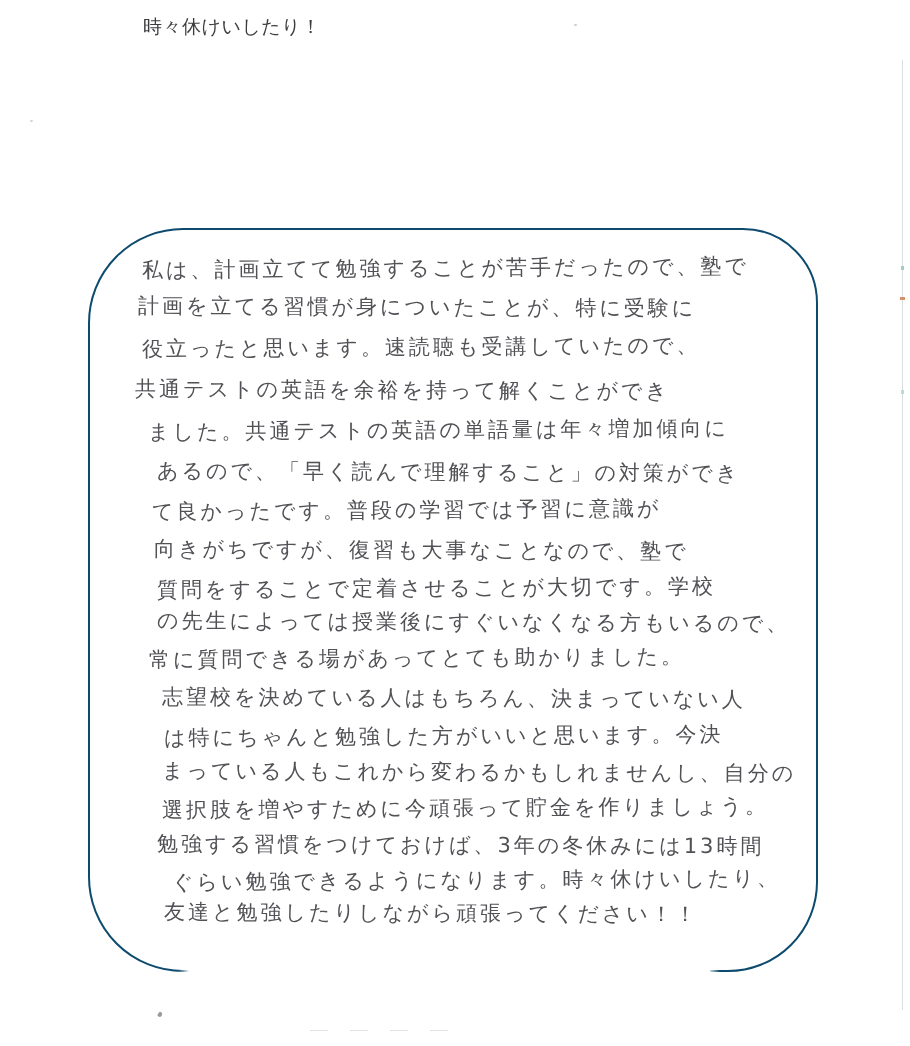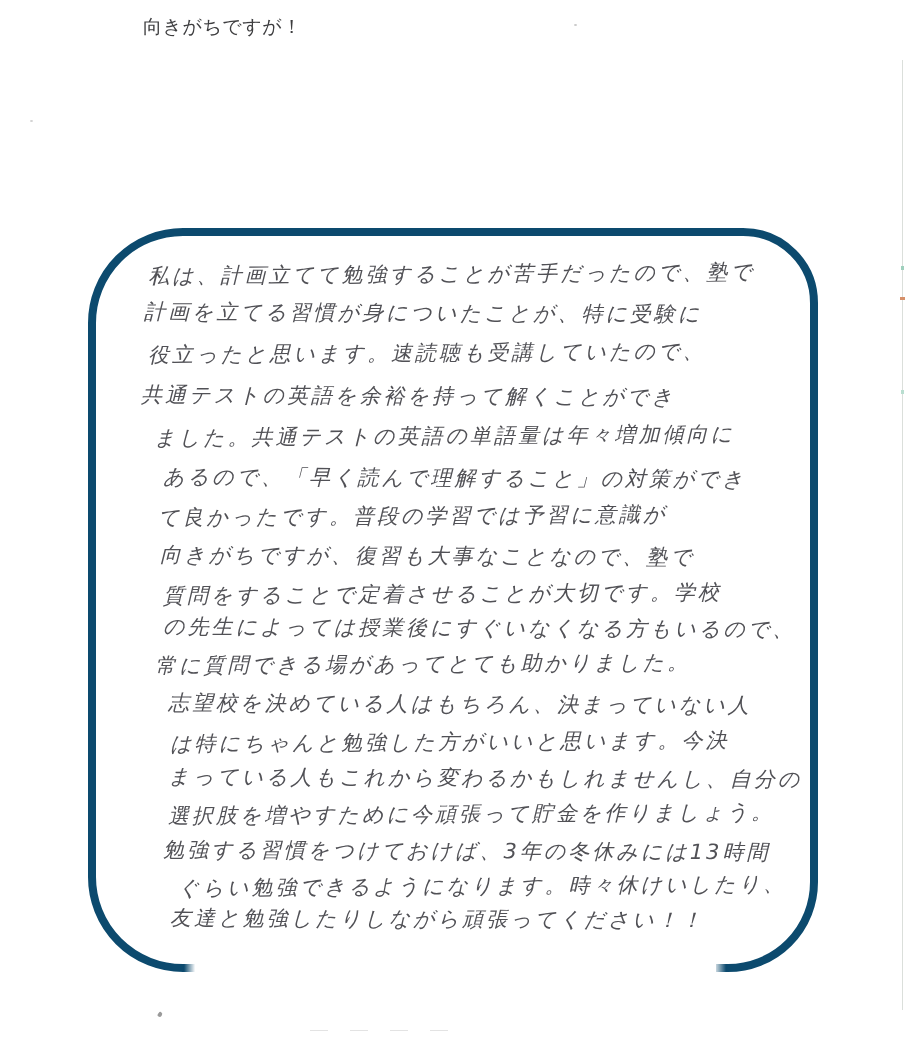--- a/index.html
+++ b/index.html
@@ -29,23 +29,22 @@
   .h2 { top: 125px; }
   .h3 { top: 179px; }
 
   .note-box {
     position: absolute;
     left: 88px;
     top: 228px;
     width: 730px;
     height: 744px;
     box-sizing: border-box;
-    border: 8px solid #0c4a6e;
+    border: 2px solid #0c4a6e;
     border-radius: 95px 75px 90px 95px;
-    font-style: italic;
   }
   
   .erase-bottom {
     position: absolute;
     left: 100px;
     bottom: -9px;
     width: 520px;
     height: 18px;
     background: #ffffff;
   }
@@ -106,21 +105,21 @@
     width: 160px;
     height: 1px;
     background: repeating-linear-gradient(90deg, #e3e3e3 0 18px, rgba(255,255,255,0) 18px 40px);
   }
 </style>
 </head>
 <body>
 
 <div class="page">
 
-  <div class="heading h1">向きがちですが！</div>
+  <div class="heading h1">時々休けいしたり！</div>
 
   <div class="note-box">
     <div class="hw-line" style="top:24px;  left:52px;">私は、計画立てて勉強することが苦手だったので、塾で</div>
     <div class="hw-line" style="top:63px;  left:48px;">計画を立てる習慣が身についたことが、特に受験に</div>
     <div class="hw-line" style="top:103px; left:52px;">役立ったと思います。速読聴も受講していたので、</div>
     <div class="hw-line" style="top:146px; left:45px;">共通テストの英語を余裕を持って解くことができ</div>
     <div class="hw-line" style="top:186px; left:58px;">ました。共通テストの英語の単語量は年々増加傾向に</div>
     <div class="hw-line" style="top:228px; left:67px;">あるので、「早く読んで理解すること」の対策ができ</div>
     <div class="hw-line" style="top:266px; left:62px;">て良かったです。普段の学習では予習に意識が</div>
     <div class="hw-line" style="top:306px; left:64px;">向きがちですが、復習も大事なことなので、塾で</div>

